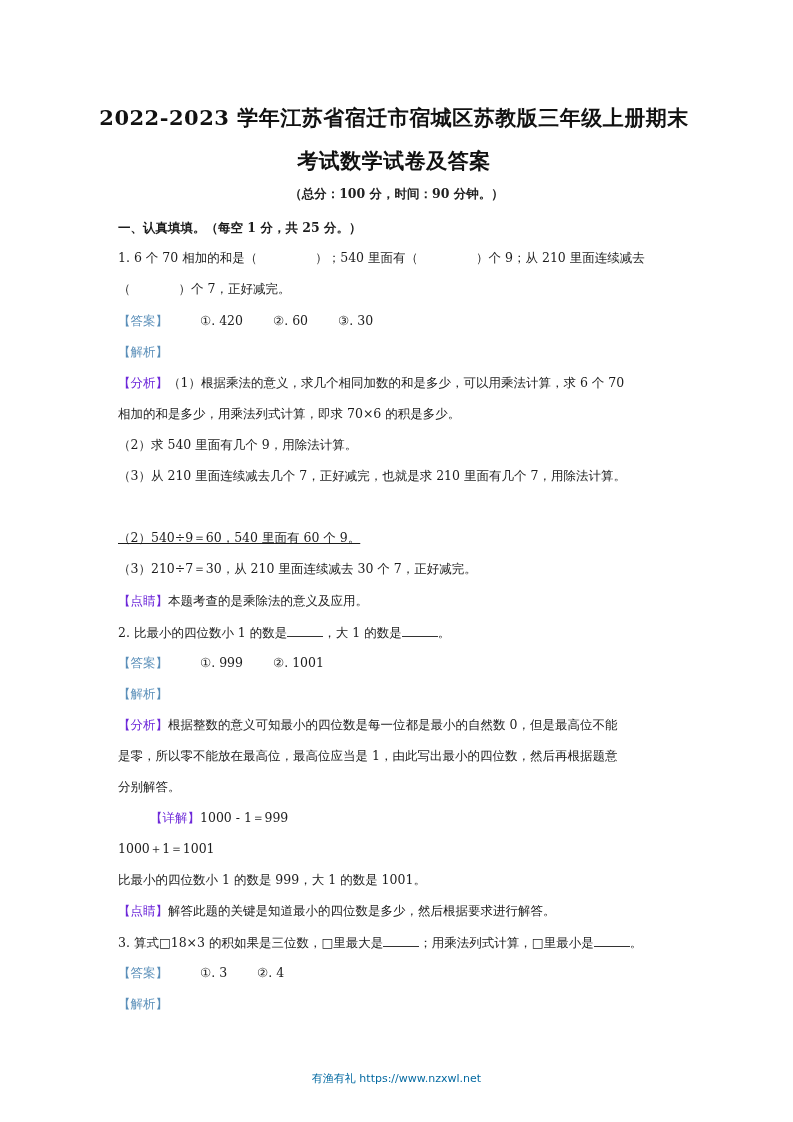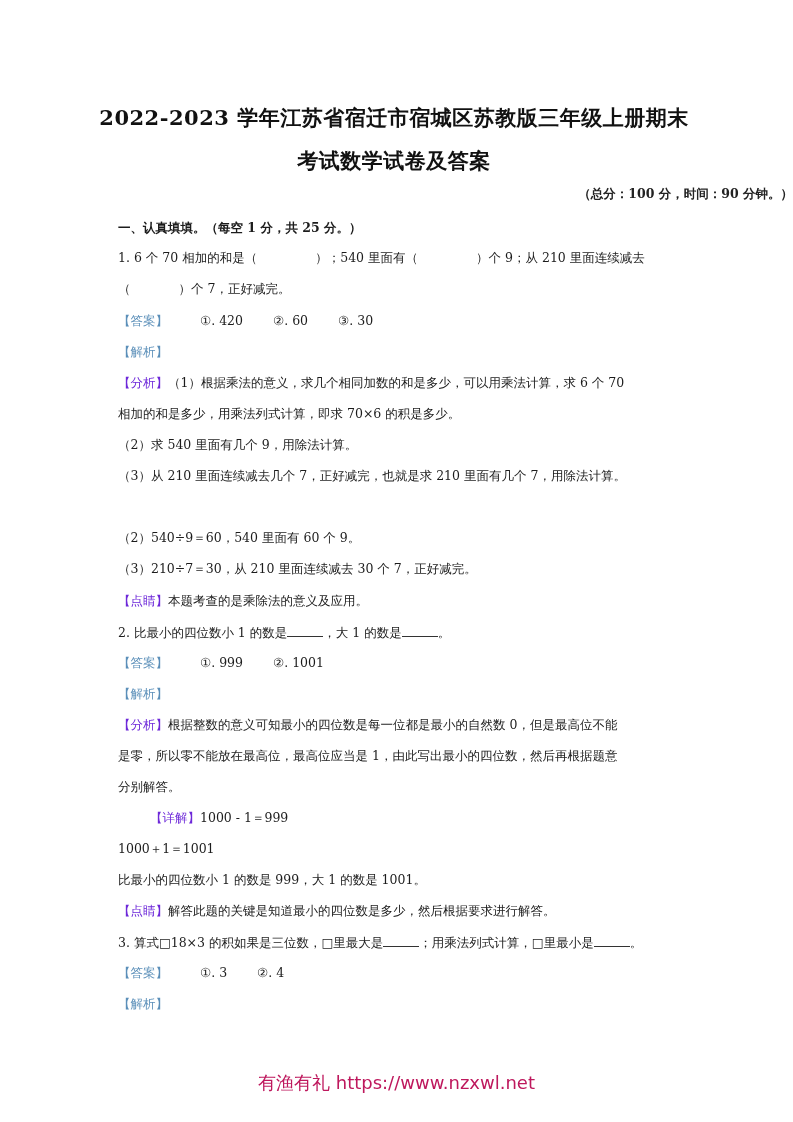--- a/index.html
+++ b/index.html
@@ -18,41 +18,41 @@
       text-align: center;
       font-weight: bold;
       font-size: 21px;
       letter-spacing: 0.5px;
       color: #111;
     }
     .title.l1 { top: 104px; }
     .title.l2 { top: 147px; }
     .meta {
       position: absolute; left: 0; width: 793px; top: 186px;
-      text-align: right; font-size: 12.5px; font-weight: bold; color: #222;
+      text-align: center; font-size: 12.5px; font-weight: bold; color: #222;
     }
     .line {
       position: absolute;
       left: 118px;
       font-size: 12.5px;
       white-space: nowrap;
       color: #1c1c1c;
     }
     .section { font-weight: bold; }
     .blue { color: #5b8fb9; }
     .tag { font-weight: normal; color: #6d28d9; }
     .ans-item { display: inline-block; margin-left: 30px; }
     .ans-item.first { margin-left: 32px; }
     .blank-paren { display: inline-block; width: 58px; }
     .blank-paren.short { width: 48px; }
     .uline { display: inline-block; width: 36px; border-bottom: 1px solid #333; height: 12px; vertical-align: baseline; }
     .footer {
       position: absolute; left: 0; width: 793px; top: 1071px;
       text-align: center; font-family: "DejaVu Sans", "Liberation Sans", sans-serif;
-      font-size: 18px; color: #be185d;
+      font-size: 11px; color: #0369a1;
     }
   </style>
 </head>
 <body>
 
 <div class="page">
 
   <div class="title l1">2022-2023 学年江苏省宿迁市宿城区苏教版三年级上册期末</div>
   <div class="title l2">考试数学试卷及答案</div>
   <div class="meta">（总分：100 分，时间：90 分钟。）</div>
@@ -68,21 +68,21 @@
   <div class="line" style="top:313px;">
     <span class="blue">【答案】</span><span class="ans-item first">①. 420</span><span class="ans-item">②. 60</span><span class="ans-item">③. 30</span>
   </div>
   <div class="line blue" style="top:344px;">【解析】</div>
   <div class="line" style="top:375px;">
     <span class="tag">【分析】</span><span>（1）根据乘法的意义，求几个相同加数的和是多少，可以用乘法计算，求 6 个 70</span>
   </div>
   <div class="line" style="top:406px;">相加的和是多少，用乘法列式计算，即求 70×6 的积是多少。</div>
   <div class="line" style="top:437px;">（2）求 540 里面有几个 9，用除法计算。</div>
   <div class="line" style="top:468px;">（3）从 210 里面连续减去几个 7，正好减完，也就是求 210 里面有几个 7，用除法计算。</div>
-  <div class="line" style="top:530px;">（2）540÷9＝60，540 里面有 60 个 9。</div>
+  <div class="line" style="top:530px;text-decoration:underline;">（2）540÷9＝60，540 里面有 60 个 9。</div>
   <div class="line" style="top:561px;">（3）210÷7＝30，从 210 里面连续减去 30 个 7，正好减完。</div>
   <div class="line" style="top:593px;">
     <span class="tag">【点睛】</span><span>本题考查的是乘除法的意义及应用。</span>
   </div>
 
   <div class="line" style="top:624px;">
     <span>2. 比最小的四位数小 1 的数是</span><span class="uline"></span><span>，大 1 的数是</span><span class="uline"></span><span>。</span>
   </div>
   <div class="line" style="top:655px;">
     <span class="blue">【答案】</span><span class="ans-item first">①. 999</span><span class="ans-item">②. 1001</span>

